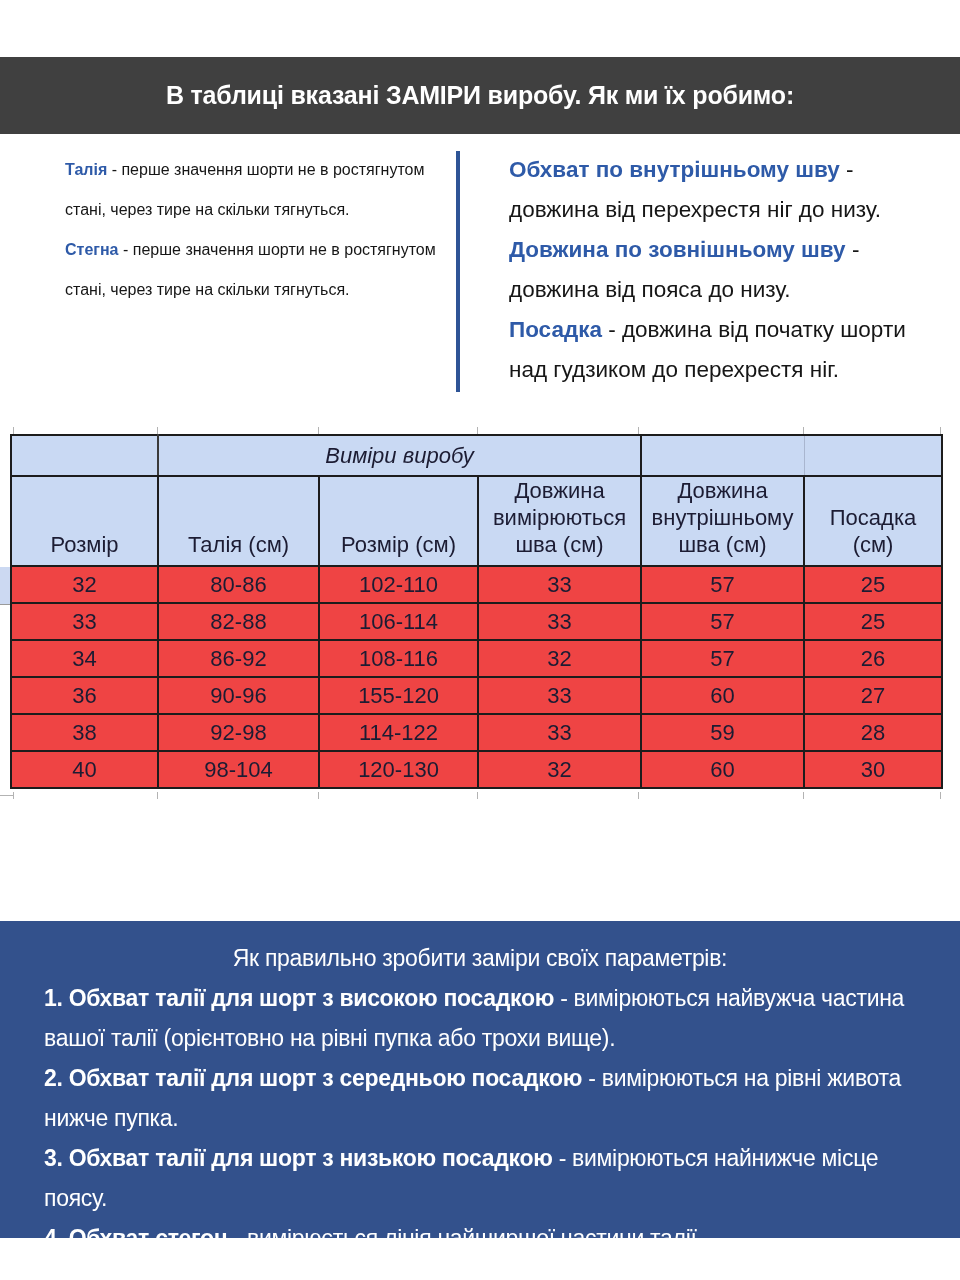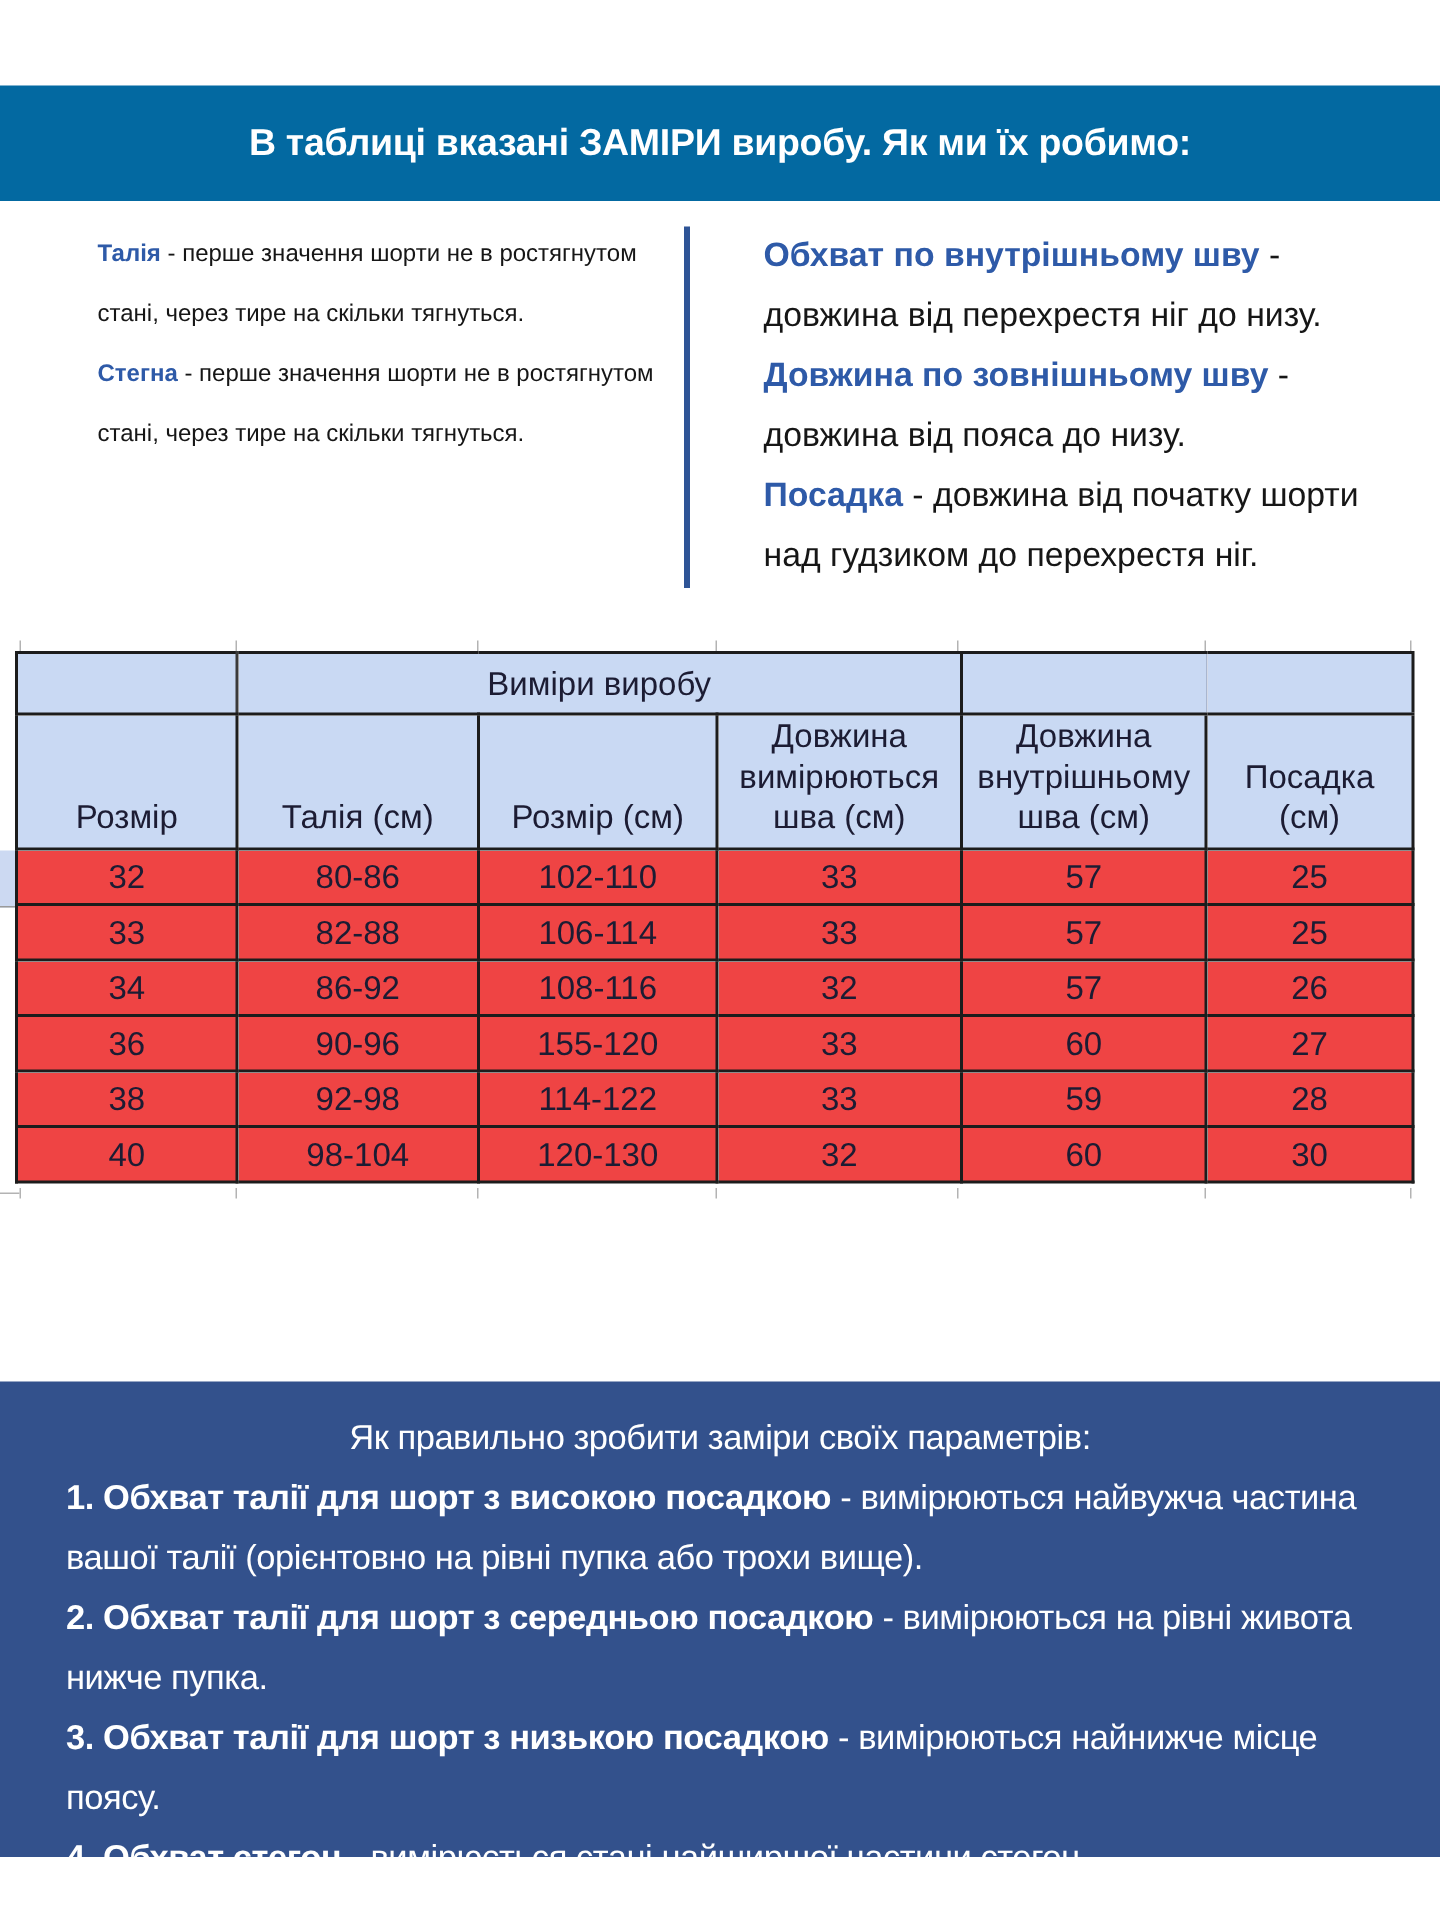--- a/index.html
+++ b/index.html
@@ -12,21 +12,21 @@
     background: #ffffff;
     overflow: hidden;
     margin: 0 auto;
   }
 
   
   .banner {
     position: absolute;
     left: 0; top: 57px;
     width: 960px; height: 77px;
-    background: #0369a1;
+    background: #404040;
     display: flex; align-items: center; justify-content: center;
   }
   .banner span {
     color: #ffffff;
     font-size: 25px;
     font-weight: bold;
     letter-spacing: -0.2px;
   }
 
   
@@ -68,20 +68,21 @@
   .size-table td, .size-table th {
     border: 2px solid #1c1c1c;
     text-align: center;
     font-size: 22px;
     overflow: hidden;
   }
   .size-table .group-row td {
     background: #c9d9f3;
     height: 41px;
     font-weight: normal;
+    font-style: italic;
   }
   .size-table .group-row .ghost-l { border-left: 1px solid #a9b6cf; border-right: 1px solid #a9b6cf; }
   .size-table .group-row .corner { border-right: 2px solid #3a3a3a; }
   .size-table .head-row th {
     background: #c9d9f3;
     height: 87px;
     vertical-align: bottom;
     padding: 0 4px 7px 4px;
     font-weight: normal;
     line-height: 27px;
@@ -233,16 +234,16 @@
   <div class="stub v" style="left:477px; top:792px;"></div>
   <div class="stub v" style="left:638px; top:792px;"></div>
   <div class="stub v" style="left:803px; top:792px;"></div>
   <div class="stub v" style="left:940px; top:792px;"></div>
 
   <div class="instructions">
     <p class="heading">Як правильно зробити заміри своїх параметрів:</p>
     <p><span class="lead">1. Обхват талії для шорт з високою посадкою</span><span> - вимірюються найвужча частина вашої талії (орієнтовно на рівні пупка або трохи вище).</span></p>
     <p><span class="lead">2. Обхват талії для шорт з середньою посадкою</span><span> - вимірюються на рівні живота нижче пупка.</span></p>
     <p><span class="lead">3. Обхват талії для шорт з низькою посадкою</span><span> - вимірюються найнижче місце поясу.</span></p>
-    <p><span class="lead">4. Обхват стегон</span><span> - вимірюється стані найширшої частини стегон.</span></p>
+    <p><span class="lead">4. Обхват стегон</span><span> - вимірюється лінія найширшої частини талії.</span></p>
   </div>
 
 </div>
 
 </body></html>

